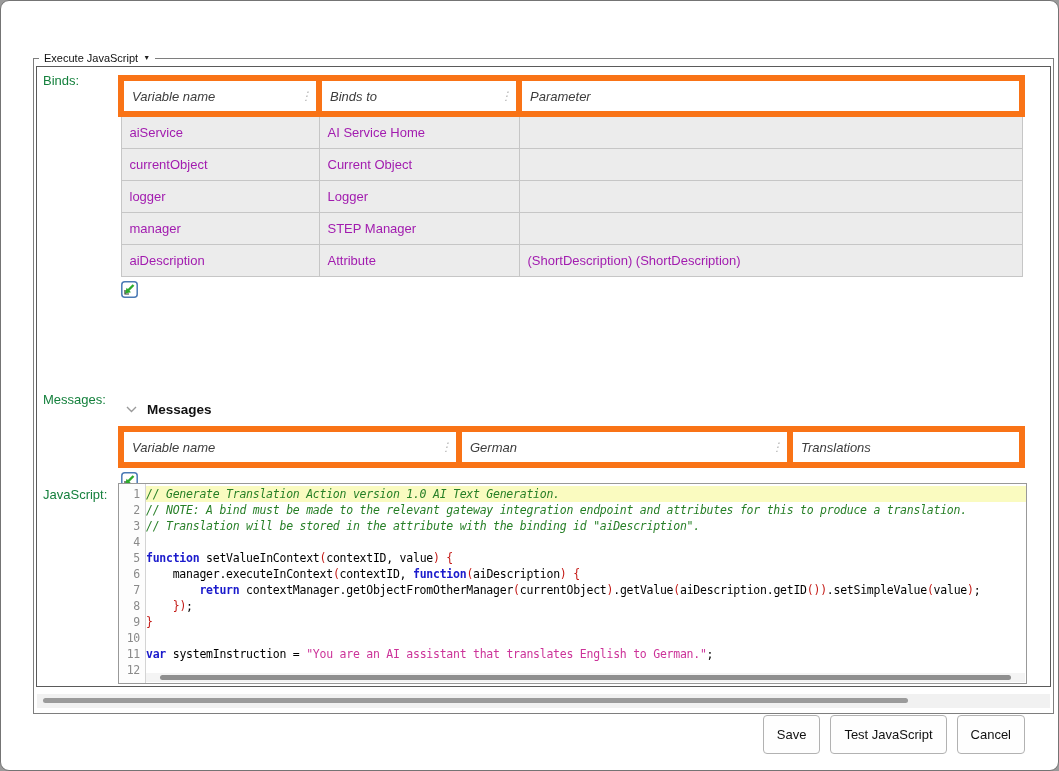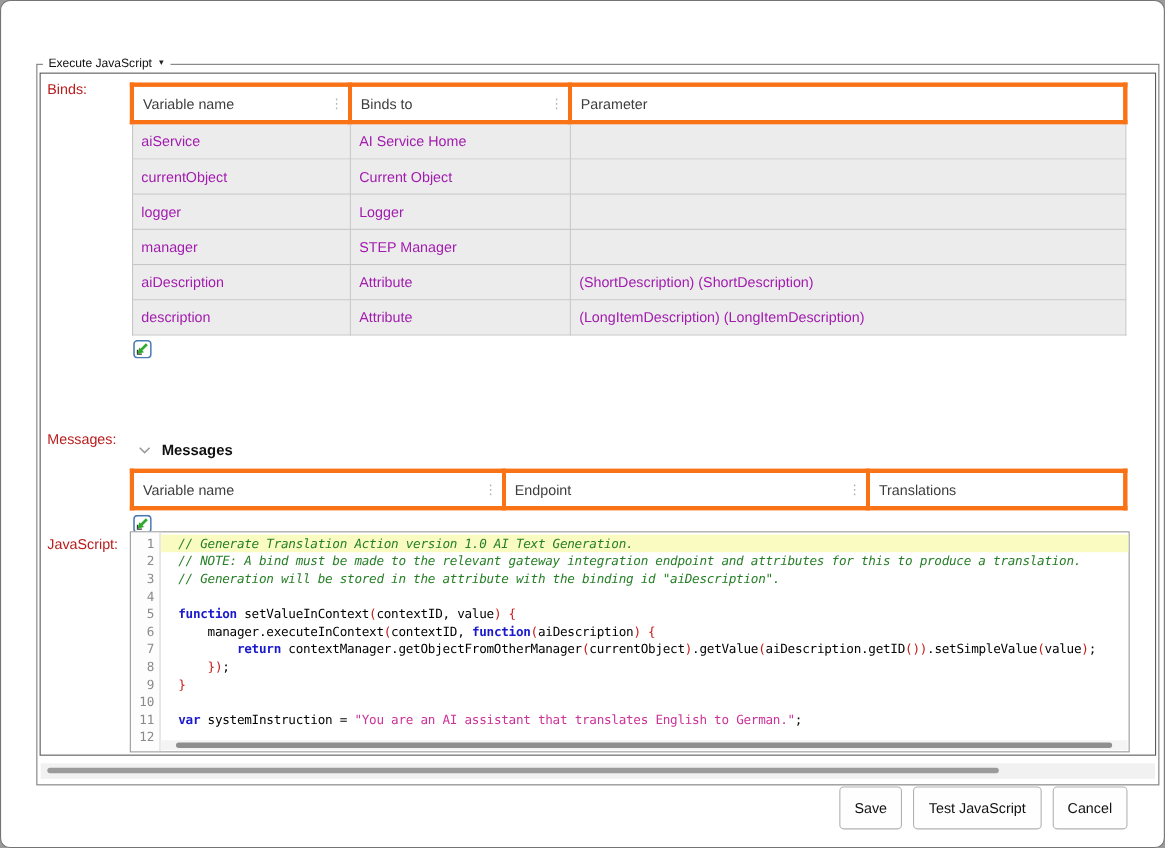--- a/index.html
+++ b/index.html
@@ -15,47 +15,47 @@
   .groupbox{position:absolute;left:32px;top:57px;width:1021px;height:656px;
             border:1px solid #7e7e7e;box-sizing:border-box;}
   .legend{position:absolute;top:-8px;left:5px;background:#fff;padding:0 5px;font-size:11px;
           color:#111;display:flex;align-items:center;gap:5px;line-height:14px;}
   .legend-arrow{font-size:7px;color:#222;}
   .panel{position:absolute;left:2px;right:2px;top:7px;bottom:26px;border:1px solid #5a5a5a;
          background:#fff;overflow:hidden;}
   .outer-scroll{position:absolute;left:3px;right:3px;bottom:5px;height:14px;background:#f1f1f1;}
   .outer-scroll .thumb{position:absolute;left:6px;top:4px;width:865px;height:5px;background:#9b9b9b;border-radius:3px;}
   
-  .form-label{position:absolute;left:6px;font-size:13px;color:#b91c1c;}
+  .form-label{position:absolute;left:6px;font-size:13px;color:#15803d;}
   .lbl-binds{top:6px;} .lbl-messages{top:325px;} .lbl-js{top:420px;}
   
   .field-binds{position:absolute;left:81px;top:8px;width:910px;}
   .field-messages{position:absolute;left:81px;top:329px;width:910px;}
   .field-js{position:absolute;left:81px;top:416px;width:909px;height:201px;}
   .section-header{display:flex;align-items:center;gap:10px;height:22px;margin:2px 0 6px 8px;}
   .section-title{font-weight:bold;font-size:13.5px;color:#111;}
   
   table.grid{border-collapse:collapse;table-layout:fixed;width:907px;font-size:13px;
              border:1px solid #9a9a9a;background:#fff;}
   table.grid th{font-weight:normal;color:#3d3d3d;text-align:left;background:#fff;
-                height:30px;padding:0 8px;border:4px solid #f97316;position:relative;
-                overflow:hidden;white-space:nowrap;}
+                height:30px;padding:0 8px;border:6px solid #f97316;position:relative;
+                overflow:hidden;white-space:nowrap;font-style:italic;}
   table.grid td{background:#ececec;color:#a21caf;height:31px;padding:0 8px;
                 border:1px solid #c6c6c6;overflow:hidden;white-space:nowrap;}
   .dots{position:absolute;right:4px;top:50%;transform:translateY(-50%);color:#b4b4b4;font-size:12px;}
   .export-btn{margin:4px 0 0 3px;display:inline-block;line-height:0;cursor:default;}
   
   .editor{position:relative;width:909px;height:201px;border:1px solid #999;background:#fff;
           box-sizing:border-box;display:flex;overflow:hidden;
           font-family:"DejaVu Sans Mono",monospace;font-size:11.5px;letter-spacing:-0.25px;}
   .gutter{width:26px;flex:0 0 26px;border-right:1px solid #d4d4d4;background:#fdfdfd;
           padding-top:2px;text-align:right;color:#8a8a8a;}
   .gutter .num{height:16px;line-height:16px;padding-right:5px;}
   .code-area{flex:1;padding-top:2px;overflow:hidden;}
-  .code-line{height:16px;line-height:16px;white-space:pre;padding-left:16px;}
+  .code-line{height:16px;line-height:16px;white-space:pre;padding-left:0;}
   .code-line.hl{background:#fafbc0;}
   .tk-comment{color:#267f26;font-style:italic;}
   .tk-keyword{color:#1a1acc;font-weight:bold;text-align:center;}
   .tk-paren{color:#c41a16;}
   .tk-string{color:#cc3399;}
   .tk-plain{color:#000;}
   .editor-scroll{position:absolute;left:27px;right:1px;bottom:1px;height:9px;background:#f4f4f4;}
   .editor-scroll .thumb{position:absolute;left:14px;right:14px;top:2px;height:5px;background:#8f8f8f;border-radius:3px;}
   
   .footer{position:absolute;right:33px;bottom:16px;display:flex;gap:10px;}
@@ -109,25 +109,20 @@
               </tr>
               <tr>
                 <td>manager</td>
                 <td>STEP Manager</td>
                 <td></td>
               </tr>
               <tr>
                 <td>aiDescription</td>
                 <td>Attribute</td>
                 <td>(ShortDescription) (ShortDescription)</td>
-              </tr>
-              <tr>
-                <td>description</td>
-                <td>Attribute</td>
-                <td>(LongItemDescription) (LongItemDescription)</td>
               </tr>
             </tbody>
           </table>
         <span class="export-btn">
           <svg width="17" height="17" viewBox="0 0 17 17">
             <rect x="0.8" y="0.8" width="15.4" height="15.4" rx="3" fill="#fff" stroke="#4a7ab5" stroke-width="1.5"></rect>
             <path d="M4,9 L4,13 L8,13" fill="none" stroke="#333" stroke-width="1.2"></path>
             <line x1="12.5" y1="4" x2="6.5" y2="10" stroke="#2daa2d" stroke-width="2.4"></line>
             <polygon points="4,12.6 10,11.2 5.6,6.8" fill="#2daa2d"></polygon>
           </svg>
@@ -146,21 +141,21 @@
         </div>
         <table class="grid">
             <colgroup>
               <col style="width: 338px;">
               <col style="width: 331px;">
               <col>
             </colgroup>
             <thead>
               <tr>
                 <th><span>Variable name</span><span class="dots">⋮</span></th>
-                <th><span>Endpoint</span><span class="dots">⋮</span></th>
+                <th><span>German</span><span class="dots">⋮</span></th>
                 <th><span>Translations</span></th>
               </tr>
             </thead>
             <tbody></tbody>
           </table>
         <span class="export-btn">
           <svg width="17" height="17" viewBox="0 0 17 17">
             <rect x="0.8" y="0.8" width="15.4" height="15.4" rx="3" fill="#fff" stroke="#4a7ab5" stroke-width="1.5"></rect>
             <path d="M4,9 L4,13 L8,13" fill="none" stroke="#333" stroke-width="1.2"></path>
             <line x1="12.5" y1="4" x2="6.5" y2="10" stroke="#2daa2d" stroke-width="2.4"></line>
@@ -182,21 +177,21 @@
               <div class="num">7</div>
               <div class="num">8</div>
               <div class="num">9</div>
               <div class="num">10</div>
               <div class="num">11</div>
               <div class="num">12</div>
             </div>
           <div class="code-area">
               <div class="code-line hl"><span class="tk-comment">// Generate Translation Action version 1.0 AI Text Generation.</span></div>
               <div class="code-line"><span class="tk-comment">// NOTE: A bind must be made to the relevant gateway integration endpoint and attributes for this to produce a translation.</span></div>
-              <div class="code-line"><span class="tk-comment">// Generation will be stored in the attribute with the binding id "aiDescription".</span></div>
+              <div class="code-line"><span class="tk-comment">// Translation will be stored in the attribute with the binding id "aiDescription".</span></div>
               <div class="code-line"></div>
               <div class="code-line"><span class="tk-keyword">function</span><span class="tk-plain"> setValueInContext</span><span class="tk-paren">(</span><span class="tk-plain">contextID, value</span><span class="tk-paren">)</span><span class="tk-plain"> </span><span class="tk-paren">{</span></div>
               <div class="code-line"><span class="tk-plain">    manager.executeInContext</span><span class="tk-paren">(</span><span class="tk-plain">contextID, </span><span class="tk-keyword">function</span><span class="tk-paren">(</span><span class="tk-plain">aiDescription</span><span class="tk-paren">)</span><span class="tk-plain"> </span><span class="tk-paren">{</span></div>
               <div class="code-line"><span class="tk-plain">        </span><span class="tk-keyword">return</span><span class="tk-plain"> contextManager.getObjectFromOtherManager</span><span class="tk-paren">(</span><span class="tk-plain">currentObject</span><span class="tk-paren">)</span><span class="tk-plain">.getValue</span><span class="tk-paren">(</span><span class="tk-plain">aiDescription.getID</span><span class="tk-paren">()</span><span class="tk-paren">)</span><span class="tk-plain">.setSimpleValue</span><span class="tk-paren">(</span><span class="tk-plain">value</span><span class="tk-paren">)</span><span class="tk-plain">;</span></div>
               <div class="code-line"><span class="tk-plain">    </span><span class="tk-paren">})</span><span class="tk-plain">;</span></div>
               <div class="code-line"><span class="tk-paren">}</span></div>
               <div class="code-line"></div>
               <div class="code-line"><span class="tk-keyword">var</span><span class="tk-plain"> systemInstruction = </span><span class="tk-string">"You are an AI assistant that translates English to German."</span><span class="tk-plain">;</span></div>
               <div class="code-line"></div>
             </div>

